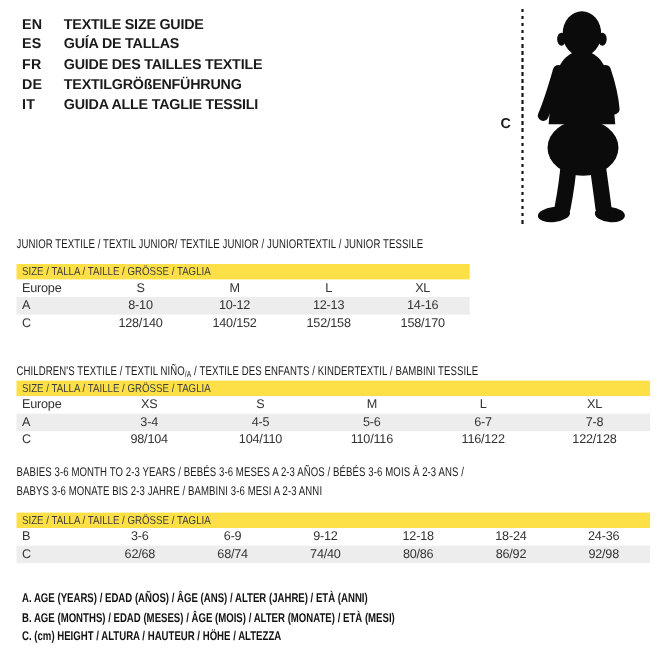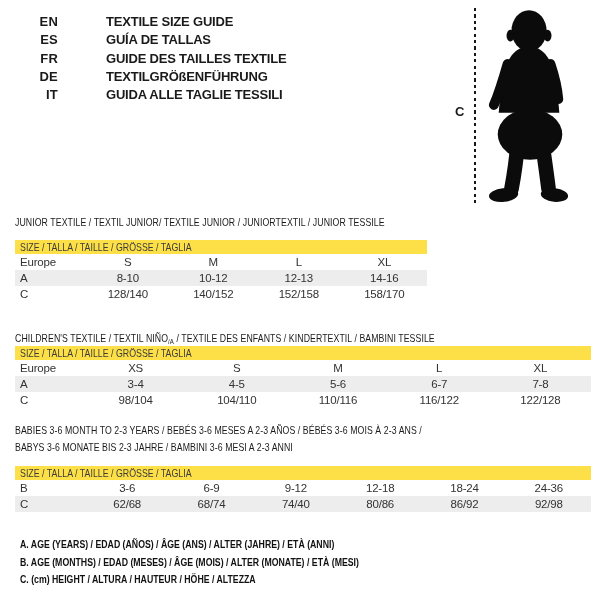--- a/index.html
+++ b/index.html
@@ -3,23 +3,23 @@
 <meta charset="utf-8">
 <style>
   html,body{margin:0;padding:0;background:#fff;}
   .page{
     position:relative;width:600px;height:600px;background:#ffffff;
     font-family:"Liberation Sans","DejaVu Sans",sans-serif;
     color:#1a1a1a;overflow:hidden;
   }
   
   .langs{position:absolute;left:20px;top:13px;}
-  .lang-row{display:flex;line-height:18.3px;font-weight:bold;font-size:13px;text-align:right;}
+  .lang-row{display:flex;line-height:18.3px;font-weight:bold;font-size:13px;}
   .lang-code{width:38px;letter-spacing:.2px;}
-  .lang-text{letter-spacing:-.2px;margin-left:48px;}
+  .lang-text{letter-spacing:-.2px;}
   
   .measure-line{
     position:absolute;left:474px;top:8px;width:2px;height:197px;
     background:repeating-linear-gradient(180deg,#161616 0 3.2px,transparent 3.2px 6.4px);
   }
   .measure-label{position:absolute;left:455px;top:104px;font-weight:bold;font-size:13px;}
   .baby{position:absolute;left:486px;top:7px;}
   
   .cond{display:inline-block;transform:scaleX(.76);transform-origin:0 50%;white-space:nowrap;}
   

